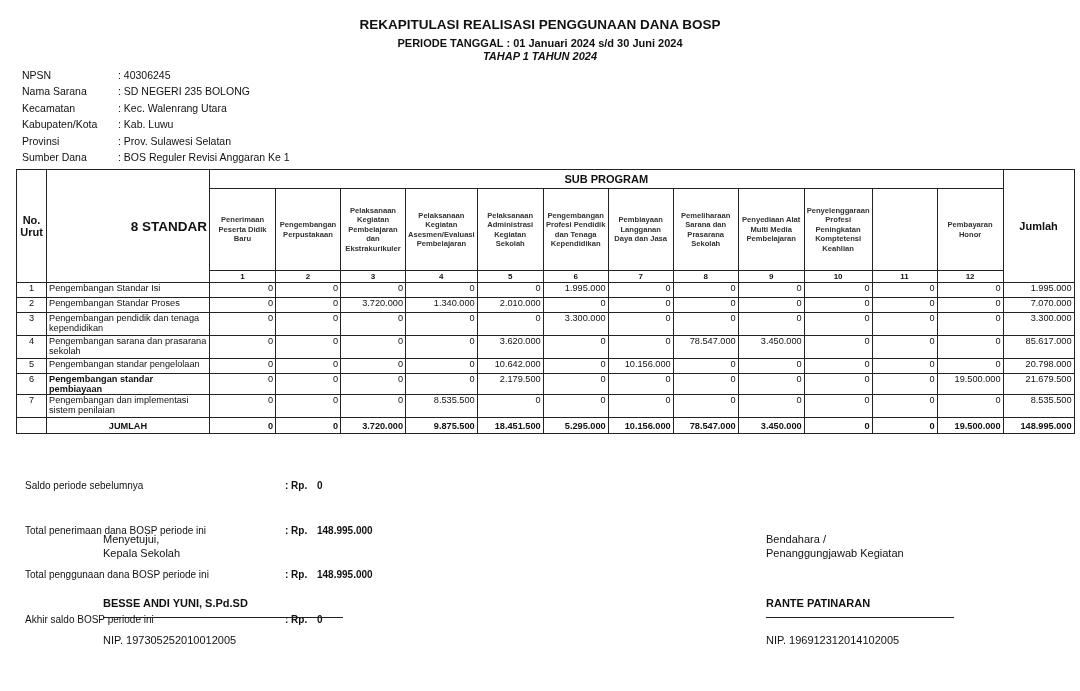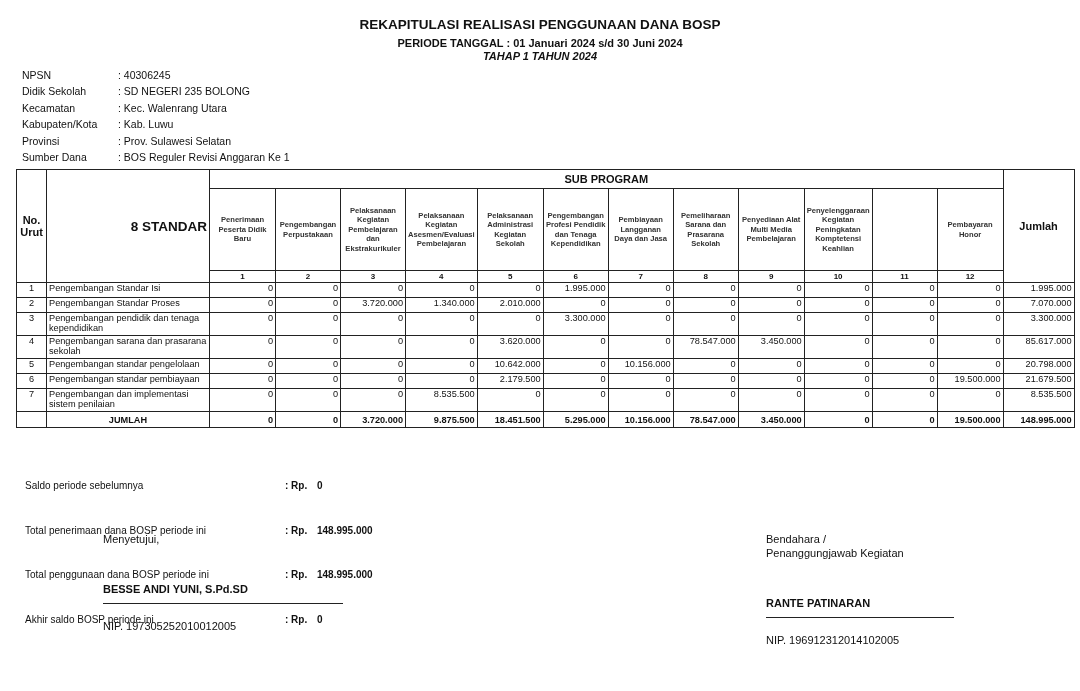--- a/index.html
+++ b/index.html
@@ -39,21 +39,21 @@
 <div class="title t1">REKAPITULASI REALISASI PENGGUNAAN DANA BOSP</div>
 <div class="title t2">PERIODE TANGGAL : 01 Januari 2024 s/d 30 Juni 2024</div>
 <div class="title t3">TAHAP  1 TAHUN 2024</div>
 
 <div class="info">
   <div class="row">
       <span class="k">NPSN</span>
       <span>: 40306245</span>
     </div>
   <div class="row">
-      <span class="k">Didik Sekolah</span>
+      <span class="k">Nama Sarana</span>
       <span>: SD NEGERI 235 BOLONG</span>
     </div>
   <div class="row">
       <span class="k">Kecamatan</span>
       <span>: Kec. Walenrang Utara</span>
     </div>
   <div class="row">
       <span class="k">Kabupaten/Kota</span>
       <span>: Kab. Luwu</span>
     </div>
@@ -95,21 +95,21 @@
     <tr style="height:82px" id="sub-label-row">
         <td class="hdr">Penerimaan Peserta Didik Baru</td>
         <td class="hdr">Pengembangan Perpustakaan</td>
         <td class="hdr">Pelaksanaan Kegiatan Pembelajaran dan Ekstrakurikuler</td>
         <td class="hdr">Pelaksanaan Kegiatan Asesmen/Evaluasi Pembelajaran</td>
         <td class="hdr">Pelaksanaan Administrasi Kegiatan Sekolah</td>
         <td class="hdr">Pengembangan Profesi Pendidik dan Tenaga Kependidikan</td>
         <td class="hdr">Pembiayaan Langganan Daya dan Jasa</td>
         <td class="hdr">Pemeliharaan Sarana dan Prasarana Sekolah</td>
         <td class="hdr">Penyediaan Alat Multi Media Pembelajaran</td>
-        <td class="hdr">Penyelenggaraan Kegiatan Peningkatan Komptetensi Keahlian</td>
+        <td class="hdr">Penyelenggaraan Profesi Peningkatan Komptetensi Keahlian</td>
         <td class="hdr"></td>
         <td class="hdr">Pembayaran Honor</td>
       </tr>
     <tr style="height:12px" id="sub-index-row">
         <td class="idx">1</td>
         <td class="idx">2</td>
         <td class="idx">3</td>
         <td class="idx">4</td>
         <td class="idx">5</td>
         <td class="idx">6</td>
@@ -202,21 +202,21 @@
         <td class="num">10.156.000</td>
         <td class="num">0</td>
         <td class="num">0</td>
         <td class="num">0</td>
         <td class="num">0</td>
         <td class="num">0</td>
         <td class="num">20.798.000</td>
       </tr>
       <tr style="height: 15px;">
         <td class="c">6</td>
-        <td style="line-height: 10px;">Pengembangan standar pembiayaan</td>
+        <td style="line-height: 10px; font-weight: bold;">Pengembangan standar pembiayaan</td>
         <td class="num">0</td>
         <td class="num">0</td>
         <td class="num">0</td>
         <td class="num">0</td>
         <td class="num">2.179.500</td>
         <td class="num">0</td>
         <td class="num">0</td>
         <td class="num">0</td>
         <td class="num">0</td>
         <td class="num">0</td>
@@ -275,20 +275,21 @@
       <span class="v"><span class="rp">: Rp.</span><span>148.995.000</span></span>
     </div>
   <div class="row">
       <span class="k">Akhir saldo BOSP periode ini</span>
       <span class="v"><span class="rp">: Rp.</span><span>0</span></span>
     </div>
 </div>
 
 <div class="sig" style="left:103px; top:532px; width:240px;">
   <div class="role">Menyetujui,</div>
+  <div class="role">Kepala Sekolah</div>
   <div class="name">BESSE ANDI YUNI, S.Pd.SD</div>
   <div class="line"></div>
   <div class="nip">NIP. 197305252010012005</div>
 </div>
 
 <div class="sig" style="left:766px; top:532px; width:188px;">
   <div class="role">Bendahara /</div>
   <div class="role">Penanggungjawab Kegiatan</div>
   <div class="name">RANTE PATINARAN</div>
   <div class="line"></div>

